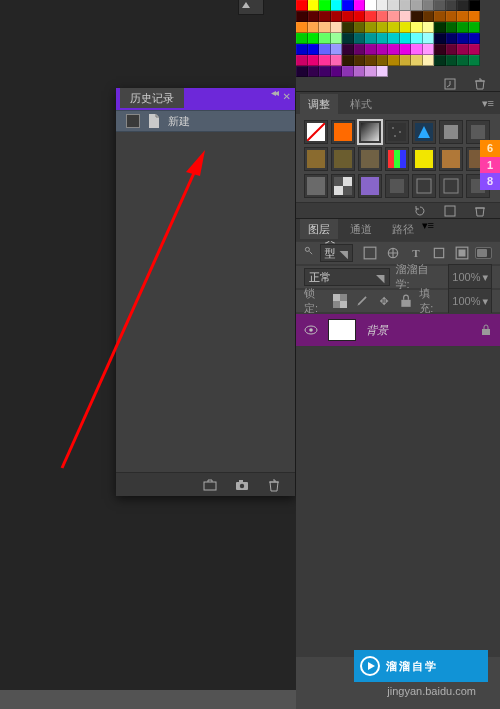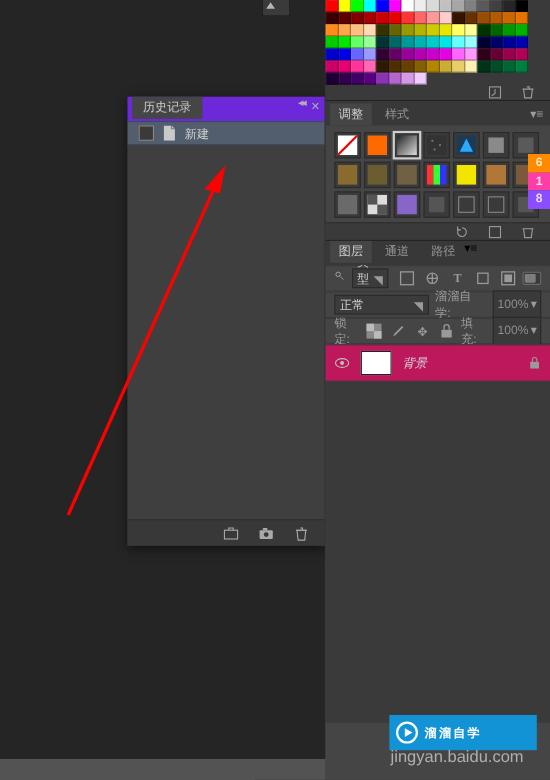--- a/index.html
+++ b/index.html
@@ -57,32 +57,32 @@
 .sel-box{display:flex;align-items:flex-end;background:#3b3b3b;border:1px solid #2a2a2a;padding:0 4px;height:18px;color:#cfcfcf}
 .sel-caret{margin-left:4px;color:#9a9a9a}
 .filter-icons{display:flex;gap:9px;margin-left:4px;color:#9a9a9a}
 .fi{width:14px;height:14px;display:flex;align-items:center;justify-content:center}
 .sw-toggle{margin-left:auto;width:24px;height:12px;border:1px solid #6a6a6a;border-radius:2px;background:#3a3a3a;position:relative}
 .sw-toggle::after{content:"";position:absolute;left:1px;top:1px;width:10px;height:8px;background:#7d7d7d;border-radius:1px}
 .ly-row .lbl{color:#9c9c9c}
 .val-box{background:#3a3a3a;border:1px solid #2a2a2a;height:16px;line-height:14px;padding:12px 3px;color:#8d8d8d;display:flex;align-items:center}
 .lock-row .icons{display:flex;gap:8px;color:#9c9c9c}
 .layers-list{background:#454545}
-.layer{height:34px;background:#be185d;display:flex;align-items:center;padding:0 8px;gap:10px;border-top:1px solid #3a3a3a;border-bottom:1px solid #393939}
+.layer{height:34px;background:#701a75;display:flex;align-items:center;padding:0 8px;gap:10px;border-top:1px solid #3a3a3a;border-bottom:1px solid #393939}
 .eye{width:14px;height:14px;color:#bfbfbf}
 .lthumb{width:28px;height:22px;background:#fff;border:1px solid #222}
 .lname{color:#d2d2d2;font-style:italic;flex:1}
 .llock{width:12px;height:12px;color:#9a9a9a}
 .layers-empty{height:310px;background:#3a3a3a}
 
 .brand{position:absolute;right:12px;bottom:27px;width:134px;height:32px;background:#1193d6;display:flex;align-items:center;gap:6px;padding:0 6px;color:#fff;font-weight:bold}
 .brand .play{width:20px;height:20px;border:2px solid #fff;border-radius:50%;display:flex;align-items:center;justify-content:center}
 .brand .play::after{content:"";border-left:7px solid #fff;border-top:4px solid transparent;border-bottom:4px solid transparent;margin-left:2px}
 .brand .tx{font-size:11px;letter-spacing:2px}
-.subbrand{position:absolute;right:24px;bottom:12px;color:#b0b0b0;font-size:15px}
+.subbrand{position:absolute;right:24px;bottom:12px;color:#b0b0b0;font-size:11px}
 
 svg{display:block}
 </style>
 </head>
 <body>
 
 <div class="canvas-area"></div>
 <div class="topbar-frag"></div>
 
 <div class="history">

